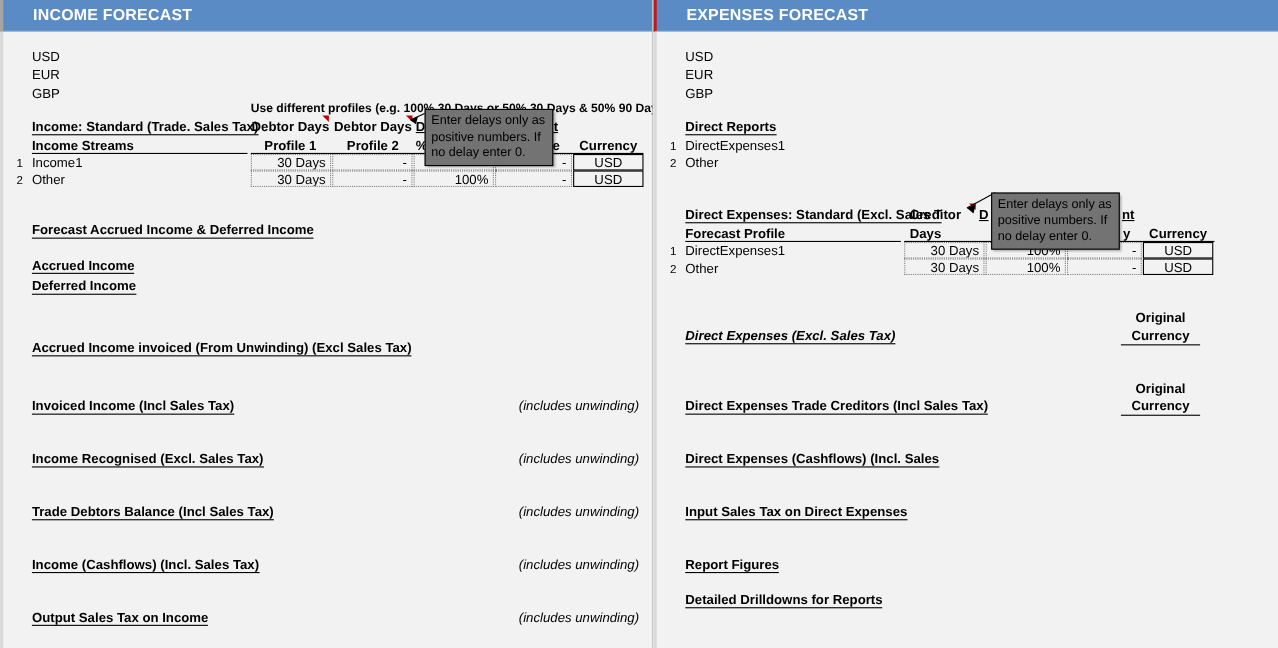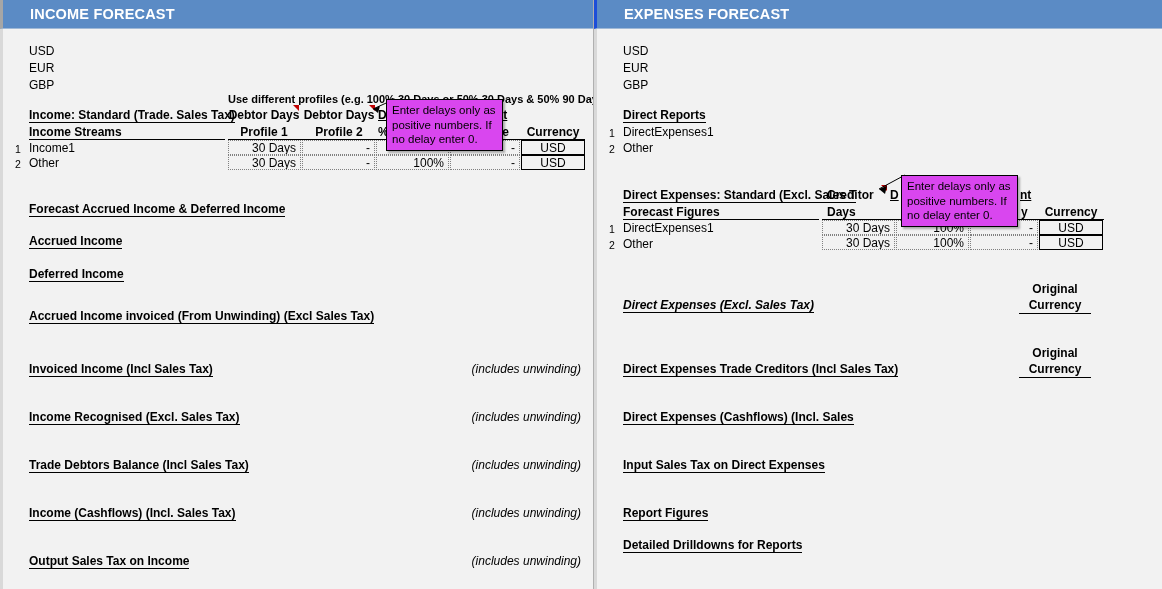--- a/index.html
+++ b/index.html
@@ -34,21 +34,21 @@
 
   .panel-title-bar {
     height: 29px;
     background: #5b8bc5;
     border-bottom: 1px solid #9fb8d6;
     display: flex;
     align-items: center;
     position: relative;
   }
   .panel-left .panel-title-bar  { border-left: 3px solid #a6a6a6; }
-  .panel-right .panel-title-bar { border-left: 3px solid #1d4ed8; }
+  .panel-right .panel-title-bar { border-left: 3px solid #b91c1c; }
   .panel-title {
     color: #ffffff;
     font-weight: bold;
     font-size: 14.5px;
     letter-spacing: .2px;
     padding-left: 27px;
   }
   .panel-body {
     position: relative;
     height: 560px;
@@ -108,21 +108,21 @@
   .cmt-marker {
     position: absolute;
     width: 0; height: 0;
     border-left: 6px solid transparent;
     border-top: 6px solid #c00000;
   }
 
   
   .comment-box {
     position: absolute;
-    background: #d946ef;
+    background: #737373;
     border: 1px solid #000000;
     box-shadow: 2px 2px 2px rgba(0,0,0,0.30);
     padding: 3px 1px 4px 5px;
     font-size: 11.5px;
     line-height: 14.5px;
     color: #000;
     z-index: 40;
   }
   .comment-text { white-space: normal; }
 
@@ -184,21 +184,21 @@
       <div class="cell" style="left:225px; top:126px; width:73px;">30 Days</div>
       <div class="cell" style="left:299px; top:126px; width:73px;">-</div>
       <div class="cell" style="left:373px; top:126px; width:73px;">100%</div>
       <div class="cell" style="left:447px; top:126px; width:70px;">-</div>
       <div class="cell c solid-all" style="left:518px; top:126px; width:64px;">USD</div>
 
       <div class="hd-ul" style="left:26px; top:173px;">Forecast Accrued Income &amp; Deferred Income</div>
 
       <div class="hd-ul" style="left:26px; top:205px;">Accrued Income</div>
 
-      <div class="hd-ul" style="left:26px; top:238px;">Deferred Income</div>
+      <div class="hd-ul" style="left:26px; top:224px;">Deferred Income</div>
 
       <div class="hd-ul" style="left:26px; top:269px;margin-top:11px;">Accrued Income invoiced (From Unwinding) (Excl Sales Tax)</div>
 
 
       <div class="hd-ul" style="left:26px; top:333px;">Invoiced Income (Incl Sales Tax)</div>
       <div class="t ital" style="right:12px; top:333px;">(includes unwinding)</div>
 
       <div class="hd-ul" style="left:26px; top:381px;">Income Recognised (Excl. Sales Tax)</div>
       <div class="t ital" style="right:12px; top:381px;">(includes unwinding)</div>
 
@@ -243,21 +243,21 @@
       <div class="t" style="left:26px; top:112px;">Other</div>
 
       <div class="hd-ul" style="left:26px; top:159px;">Direct Expenses: Standard (Excl. Sales T</div>
 
       <div class="t bold" style="left:230px; top:159px;">Creditor</div>
       <div class="t bold ul" style="left:293px; top:159px;">D</div>
       <div class="t bold ul" style="left:423px; top:159px;">nt</div>
 
       <div class="cmt-marker" style="left:284px; top:156px;"></div>
 
-      <div class="t bold" style="left:26px; top:176px;">Forecast Figures</div>
+      <div class="t bold" style="left:26px; top:176px;">Forecast Profile</div>
       <div class="t bold" style="left:230px; top:176px;">Days</div>
       <div class="t bold" style="left:424px; top:176px;">y</div>
       <div class="t bold" style="left:442px; top:176px; width:64px; text-align:center;">Currency</div>
 
       <div class="rule" style="left:26px; top:190px; width:196px;"></div>
       <div class="rule" style="left:225px; top:190px; width:282px;"></div>
 
       <div class="t rnum" style="left:12px; top:193px;">1</div>
       <div class="t" style="left:26px; top:192px;">DirectExpenses1</div>
       <div class="cell" style="left:225px; top:191px; width:73px;">30 Days</div>

